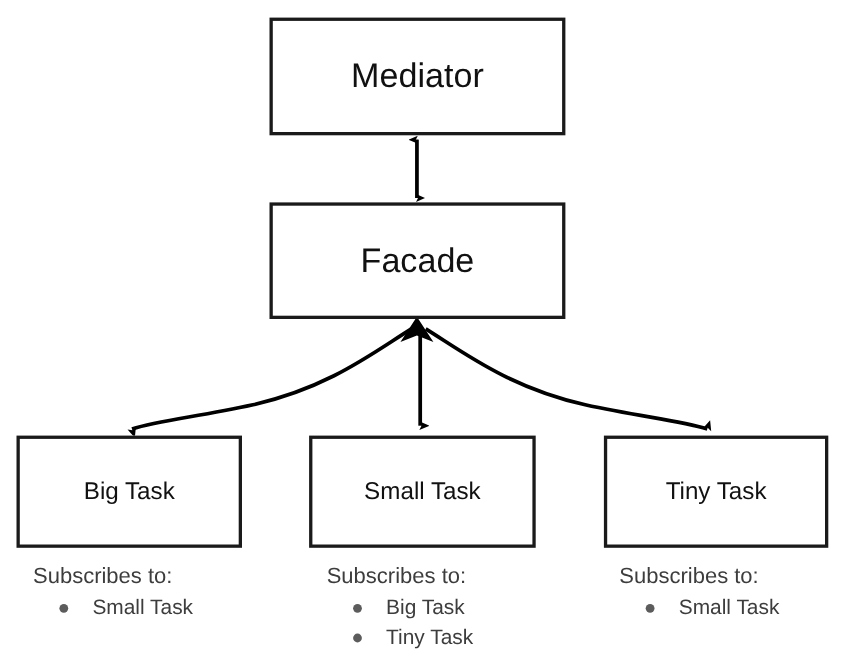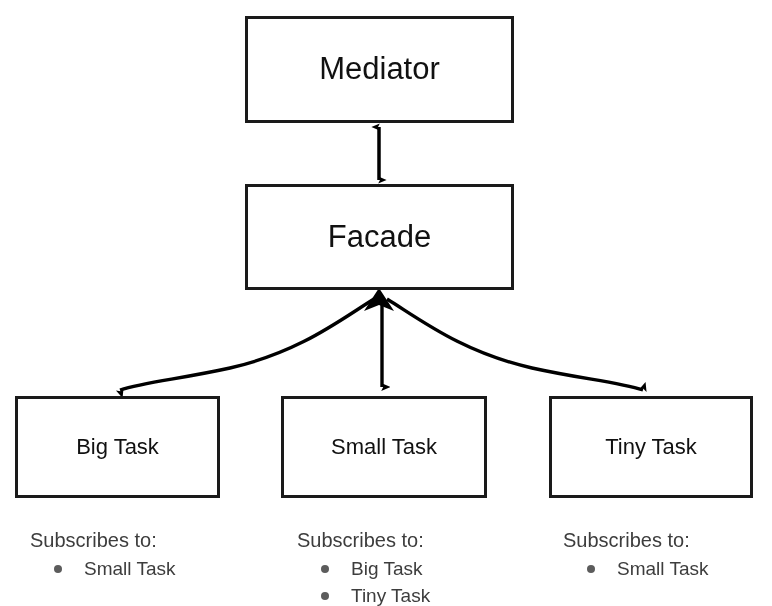--- a/index.html
+++ b/index.html
@@ -55,21 +55,21 @@
   .node-tiny .node-label { font-size: 22px; }
 
   .sub-block {
     position: absolute;
     z-index: 2;
     color: #3d3d3d;
   }
   .sub-heading {
     font-size: 20px;
     white-space: nowrap;
-    margin: 16px 0 4px 0;
+    margin: 0 0 4px 0;
   }
   .sub-list {
     list-style: none;
     margin: 0;
     padding: 0;
   }
   .sub-list li {
     font-size: 19px;
     white-space: nowrap;
     line-height: 1.42;

